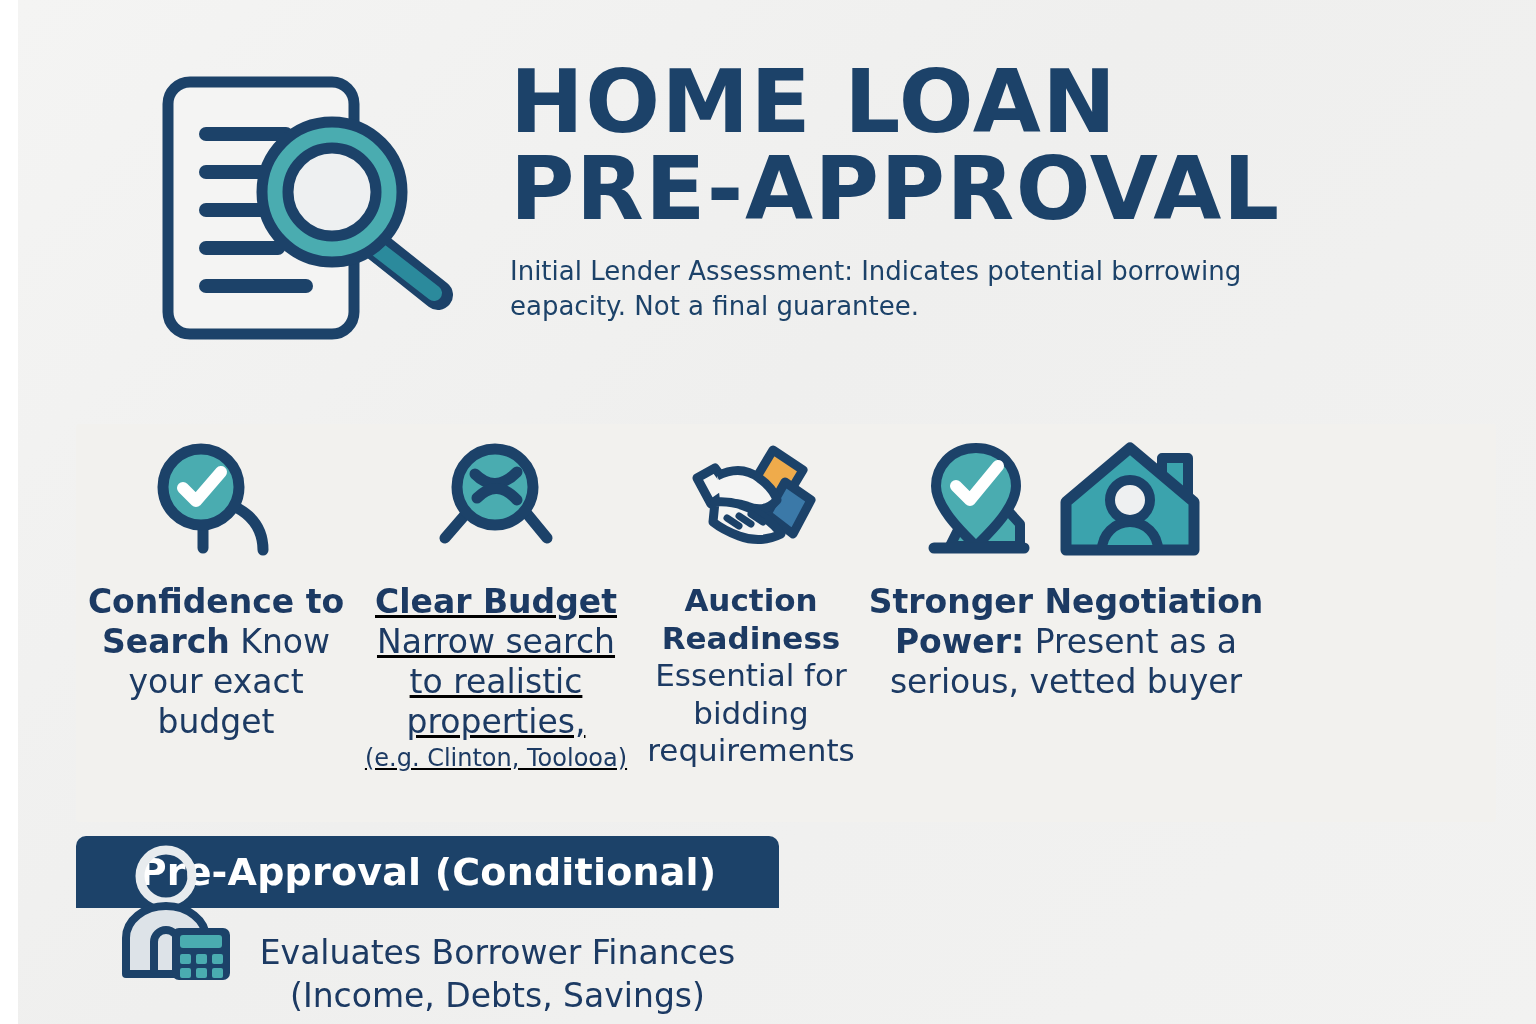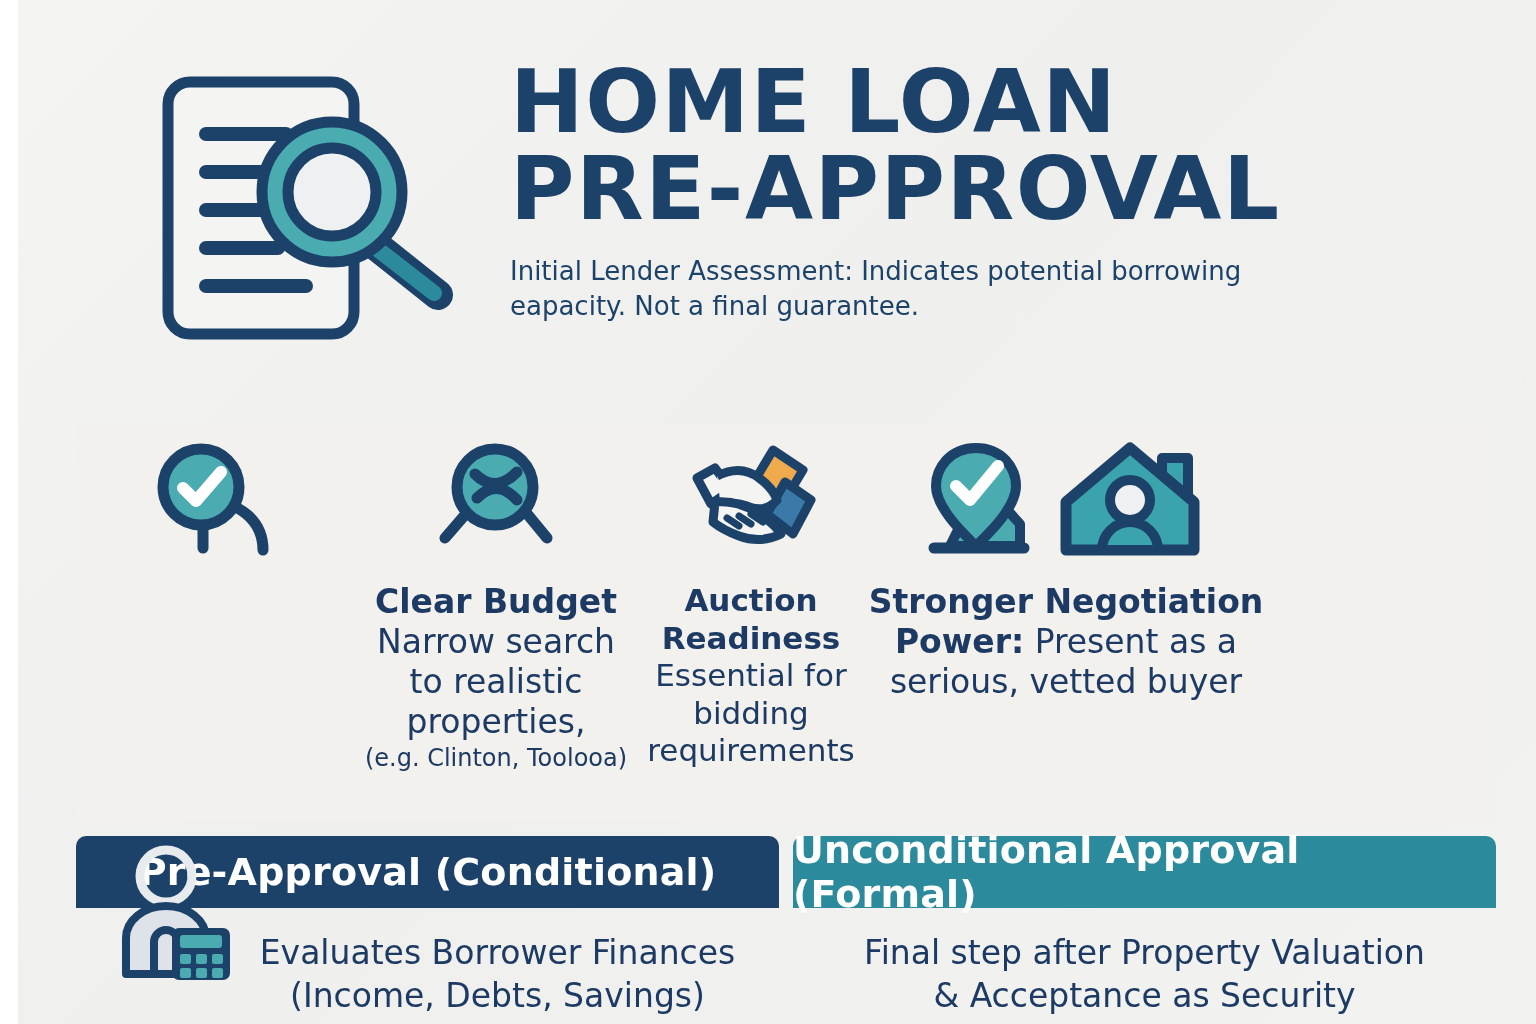--- a/index.html
+++ b/index.html
@@ -85,21 +85,21 @@
   }
 
   .col {
     position: relative;
     display: flex;
     flex-direction: column;
     align-items: center;
     padding-top: 18px;
   }
   .col-1 { width: 280px; }
-  .col-2 { width: 280px; }
+  .col-2 { width: 280px; text-decoration: underline; }
   .col-3 { width: 400px; }
   .col-4 { width: 230px; }
   .col-5 { width: 230px; }
 
   .icon-row {
     height: 132px;
     display: flex;
     align-items: flex-start;
     justify-content: center;
     gap: 14px;
@@ -208,20 +208,24 @@
 
       <div class="col col-1">
         <div class="icon-row">
           <svg width="130" height="118" viewBox="0 0 130 118">
             <path d="M52 78 Q52 104 52 106" stroke="#1c4269" stroke-width="11" fill="none" stroke-linecap="round"></path>
             <path d="M78 62 Q112 76 112 108" stroke="#1c4269" stroke-width="11" fill="none" stroke-linecap="round"></path>
             <circle cx="50" cy="45" r="38" fill="#4aacb0" stroke="#1c4269" stroke-width="11"></circle>
             <path d="M32 46 L45 59 L70 30" stroke="#ffffff" stroke-width="12" fill="none" stroke-linecap="round" stroke-linejoin="round"></path>
           </svg>
         </div>
+        <div class="col-text">
+          <span class="ct-bold">Confidence to Search</span>
+          <span>Know your exact budget</span>
+        </div>
       </div>
 
       <div class="col col-2">
         <div class="icon-row">
           <svg width="130" height="118" viewBox="0 0 130 118">
             <line x1="88" y1="62" x2="116" y2="96" stroke="#1c4269" stroke-width="11" stroke-linecap="round"></line>
             <line x1="40" y1="66" x2="14" y2="96" stroke="#1c4269" stroke-width="11" stroke-linecap="round"></line>
             <circle cx="64" cy="45" r="38" fill="#4aacb0" stroke="#1c4269" stroke-width="11"></circle>
             <path d="M44 32 Q64 52 86 30" stroke="#1c4269" stroke-width="11" fill="none" stroke-linecap="round"></path>
             <path d="M46 56 Q66 36 86 58" stroke="#1c4269" stroke-width="11" fill="none" stroke-linecap="round"></path>
@@ -300,23 +304,16 @@
             <rect x="80" y="112" width="11" height="10" rx="2"></rect>
             <rect x="96" y="112" width="11" height="10" rx="2"></rect>
             <rect x="64" y="126" width="11" height="10" rx="2"></rect>
             <rect x="80" y="126" width="11" height="10" rx="2"></rect>
             <rect x="96" y="126" width="11" height="10" rx="2"></rect>
           </g>
         </svg>
       </div>
     </div>
 
-    <div class="card card-2">
-      <div class="card-head teal">Unconditional Approval (Formal)</div>
-      <div class="card-body">
-        <div>Final step after Property Valuation</div>
-        <div>&amp; Acceptance as Security</div>
-      </div>
-    </div>
 
   </div>
 
 </div>
 
 </body></html>

